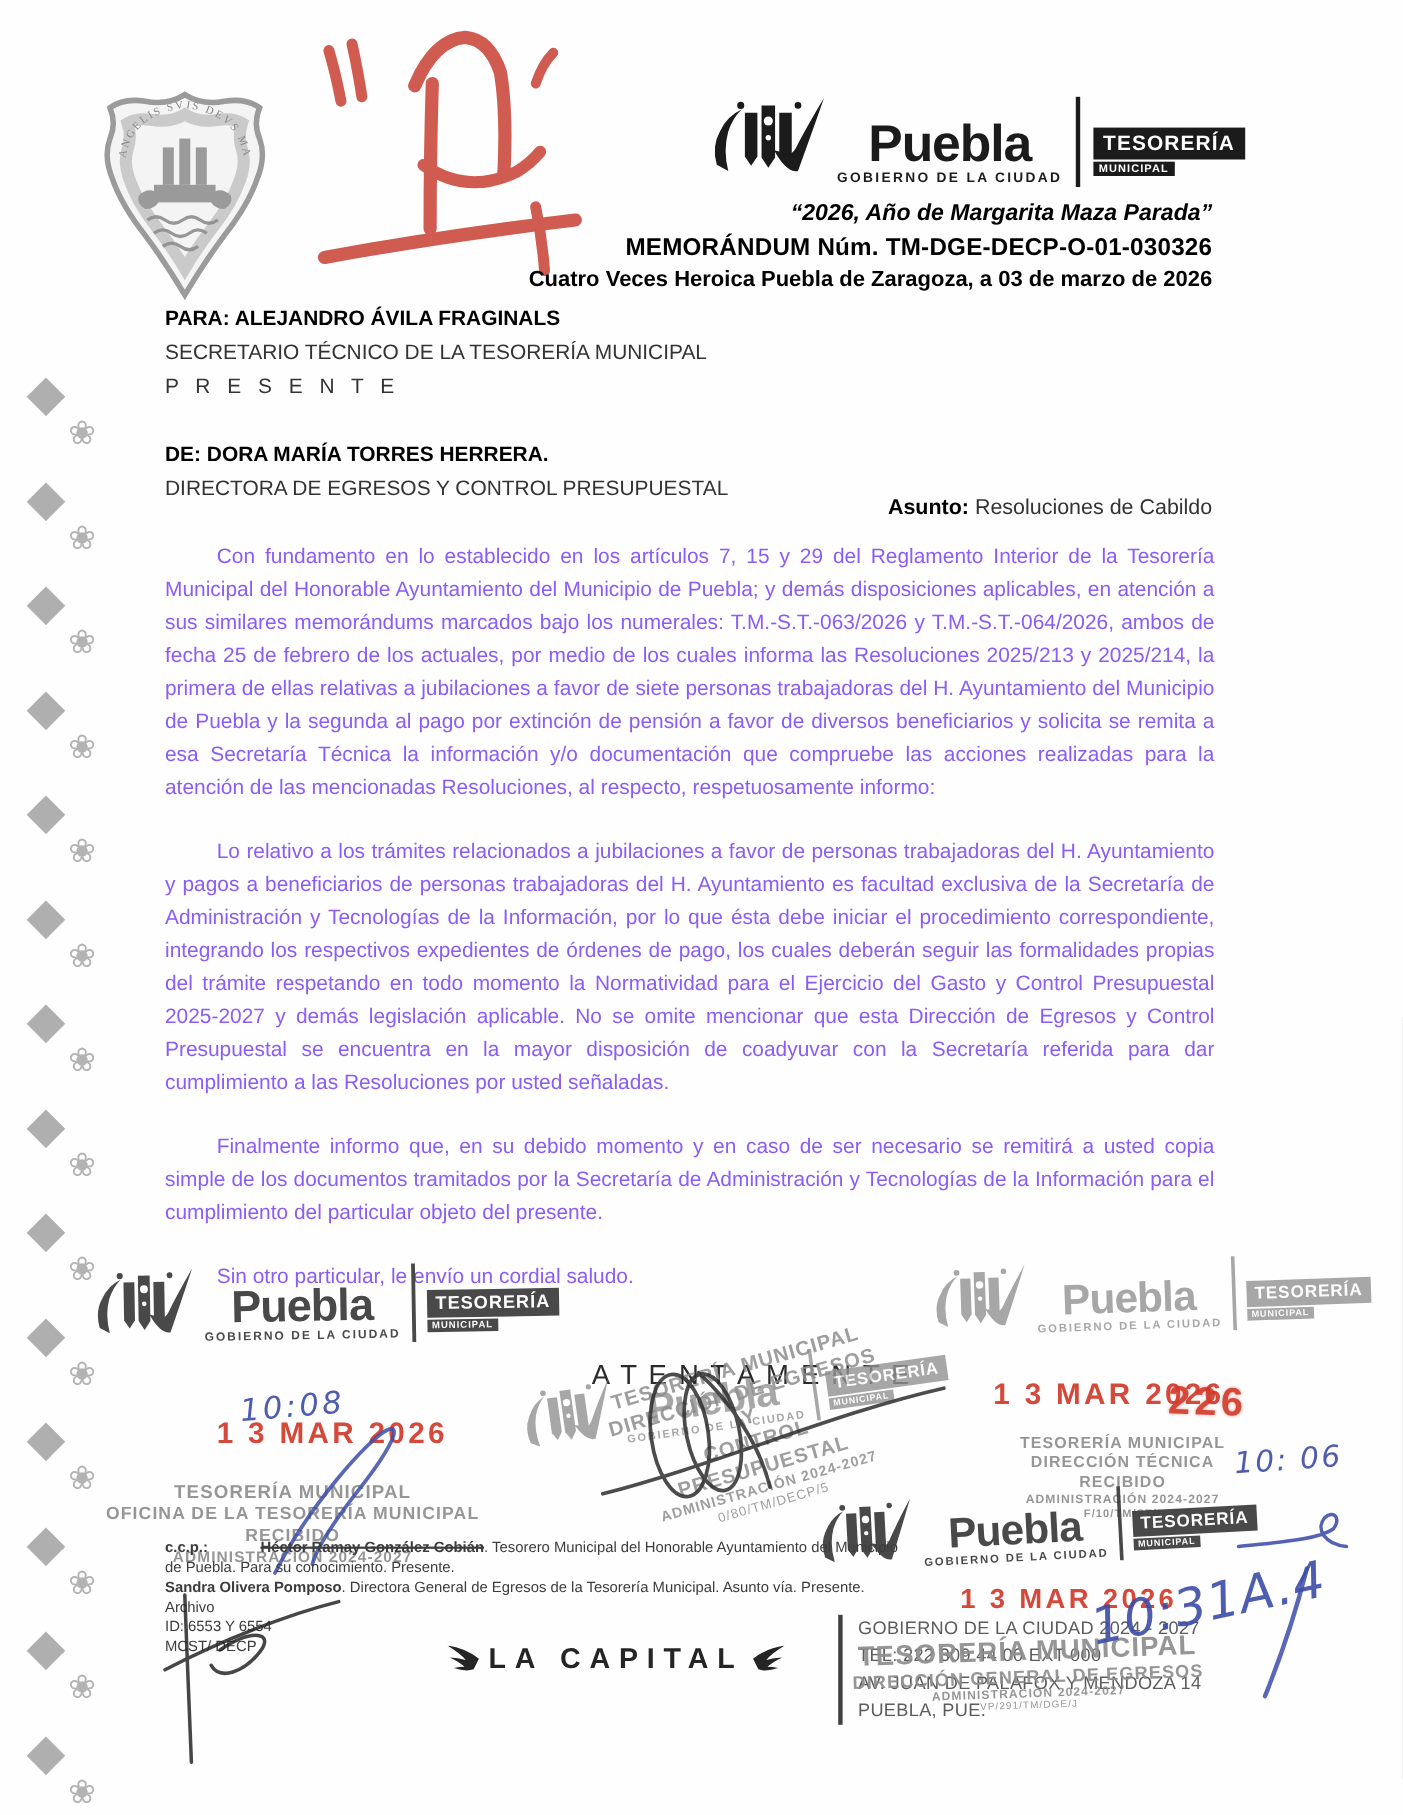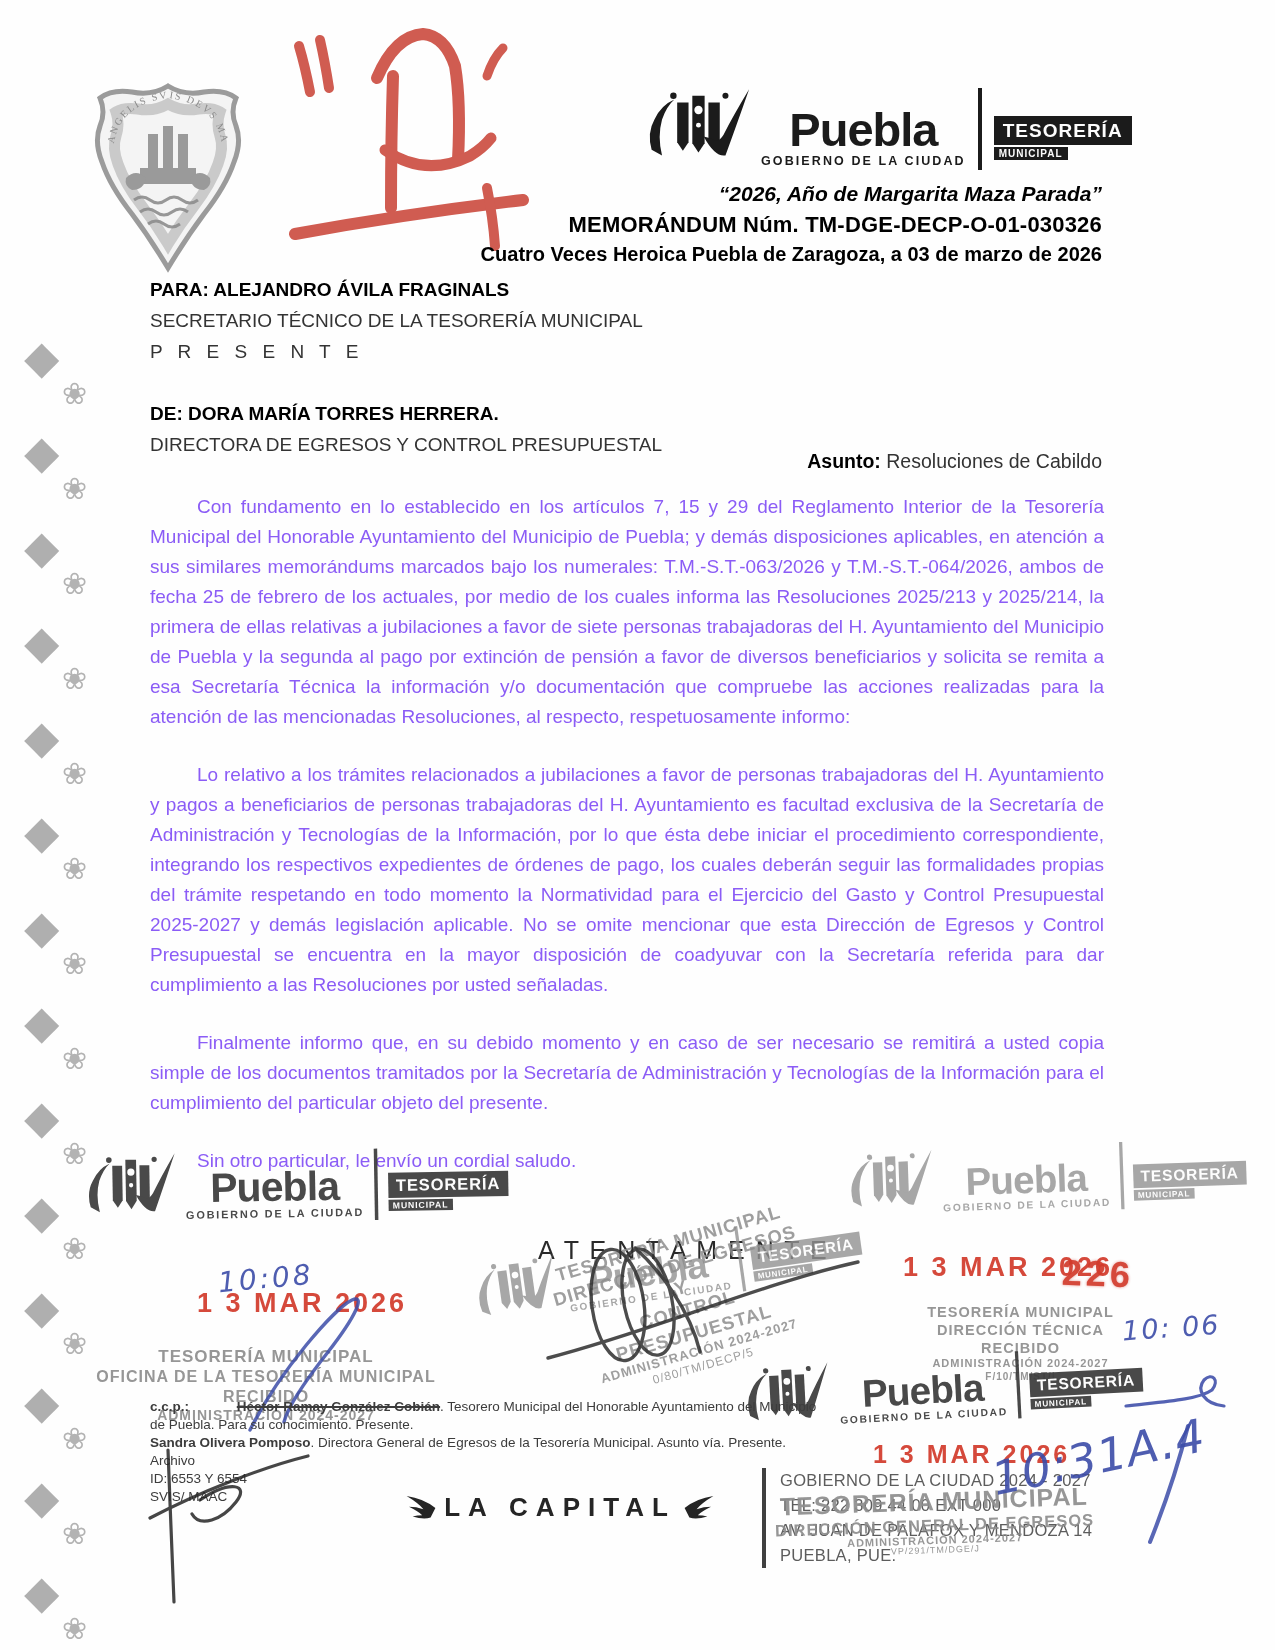--- a/index.html
+++ b/index.html
@@ -353,21 +353,21 @@
   <div class="bluehand" style="left:990px; top:1430px; font-size:46px; transform:rotate(-12deg); letter-spacing:1px;">10:31A.4</div>
   <svg class="overlay" style="left:1140px; top:1420px;" width="60" height="130">
     <path d="M48,6 C38,46 22,92 10,122" fill="none" stroke="#3c4ca8" stroke-width="4" opacity=".85" stroke-linecap="round"></path>
   </svg>
 
   <div id="ccp">
     <div><span class="ccp-name">c.c.p.: </span><span class="ccp-name strike">Héctor Ramay González Cobián</span><span>. Tesorero Municipal del Honorable Ayuntamiento del Municipio de Puebla. Para su conocimiento. Presente.</span></div>
     <div><span class="ccp-name">Sandra Olivera Pomposo</span><span>. Directora General de Egresos de la Tesorería Municipal. Asunto vía. Presente.</span></div>
     <div>Archivo</div>
     <div>ID: 6553 Y 6554</div>
-    <div>SVIS/ MAAC</div>
+    <div>MCST/ DECP</div>
   </div>
   <svg class="overlay" style="left:140px; top:1440px;" width="200" height="170">
     <g fill="none" stroke="#262626" stroke-width="3.2" opacity=".85" stroke-linecap="round">
       <path d="M28,10 C30,60 32,120 34,162"></path>
       <path d="M10,78 C60,52 120,28 168,16"></path>
       <path d="M60,60 C90,40 110,44 96,62 C82,80 60,88 52,74"></path>
     </g>
   </svg>
 
   <div id="capital-logo">

